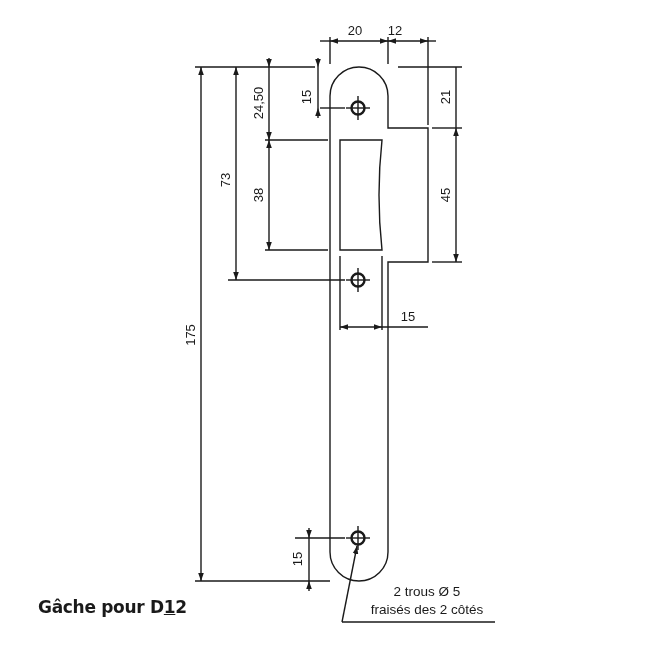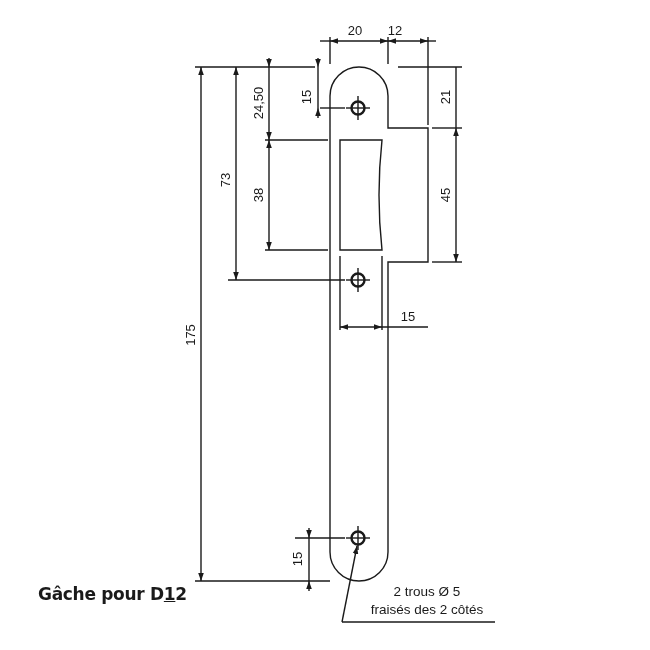--- a/index.html
+++ b/index.html
@@ -1,20 +1,20 @@
 <!DOCTYPE html>
 <html><head>
 <meta charset="utf-8">
 <style>
   html,body{margin:0;padding:0;background:#ffffff;}
   body{width:650px;height:650px;position:relative;overflow:hidden;font-family:"DejaVu Sans","Liberation Sans",sans-serif;}
   #drawing{position:absolute;left:0;top:0;width:650px;height:650px;}
   .dim{font-family:"Liberation Sans","DejaVu Sans",sans-serif;font-size:13px;fill:#1a1a1a;}
   .note{font-family:"Liberation Sans","DejaVu Sans",sans-serif;font-size:13.5px;fill:#1a1a1a;}
-  .title{position:absolute;left:38px;top:584px;font-family:"DejaVu Sans","Liberation Sans",sans-serif;font-weight:bold;font-size:17px;color:#1a1a1a;letter-spacing:-0.3px;}
+  .title{position:absolute;left:38px;top:597px;font-family:"DejaVu Sans","Liberation Sans",sans-serif;font-weight:bold;font-size:17px;color:#1a1a1a;letter-spacing:-0.3px;}
   .title .u{text-decoration:underline;}
 </style>
 </head>
 <body>
 
 <svg id="drawing" viewBox="0 0 650 650" xmlns="http://www.w3.org/2000/svg">
   <defs>
     <marker id="arr" viewBox="0 0 10 10" refX="10" refY="5" markerWidth="8" markerHeight="8" orient="auto-start-reverse" markerUnits="userSpaceOnUse">
       <path d="M0,1.5 L10,5 L0,8.5 z" fill="#1a1a1a"></path>
     </marker>

